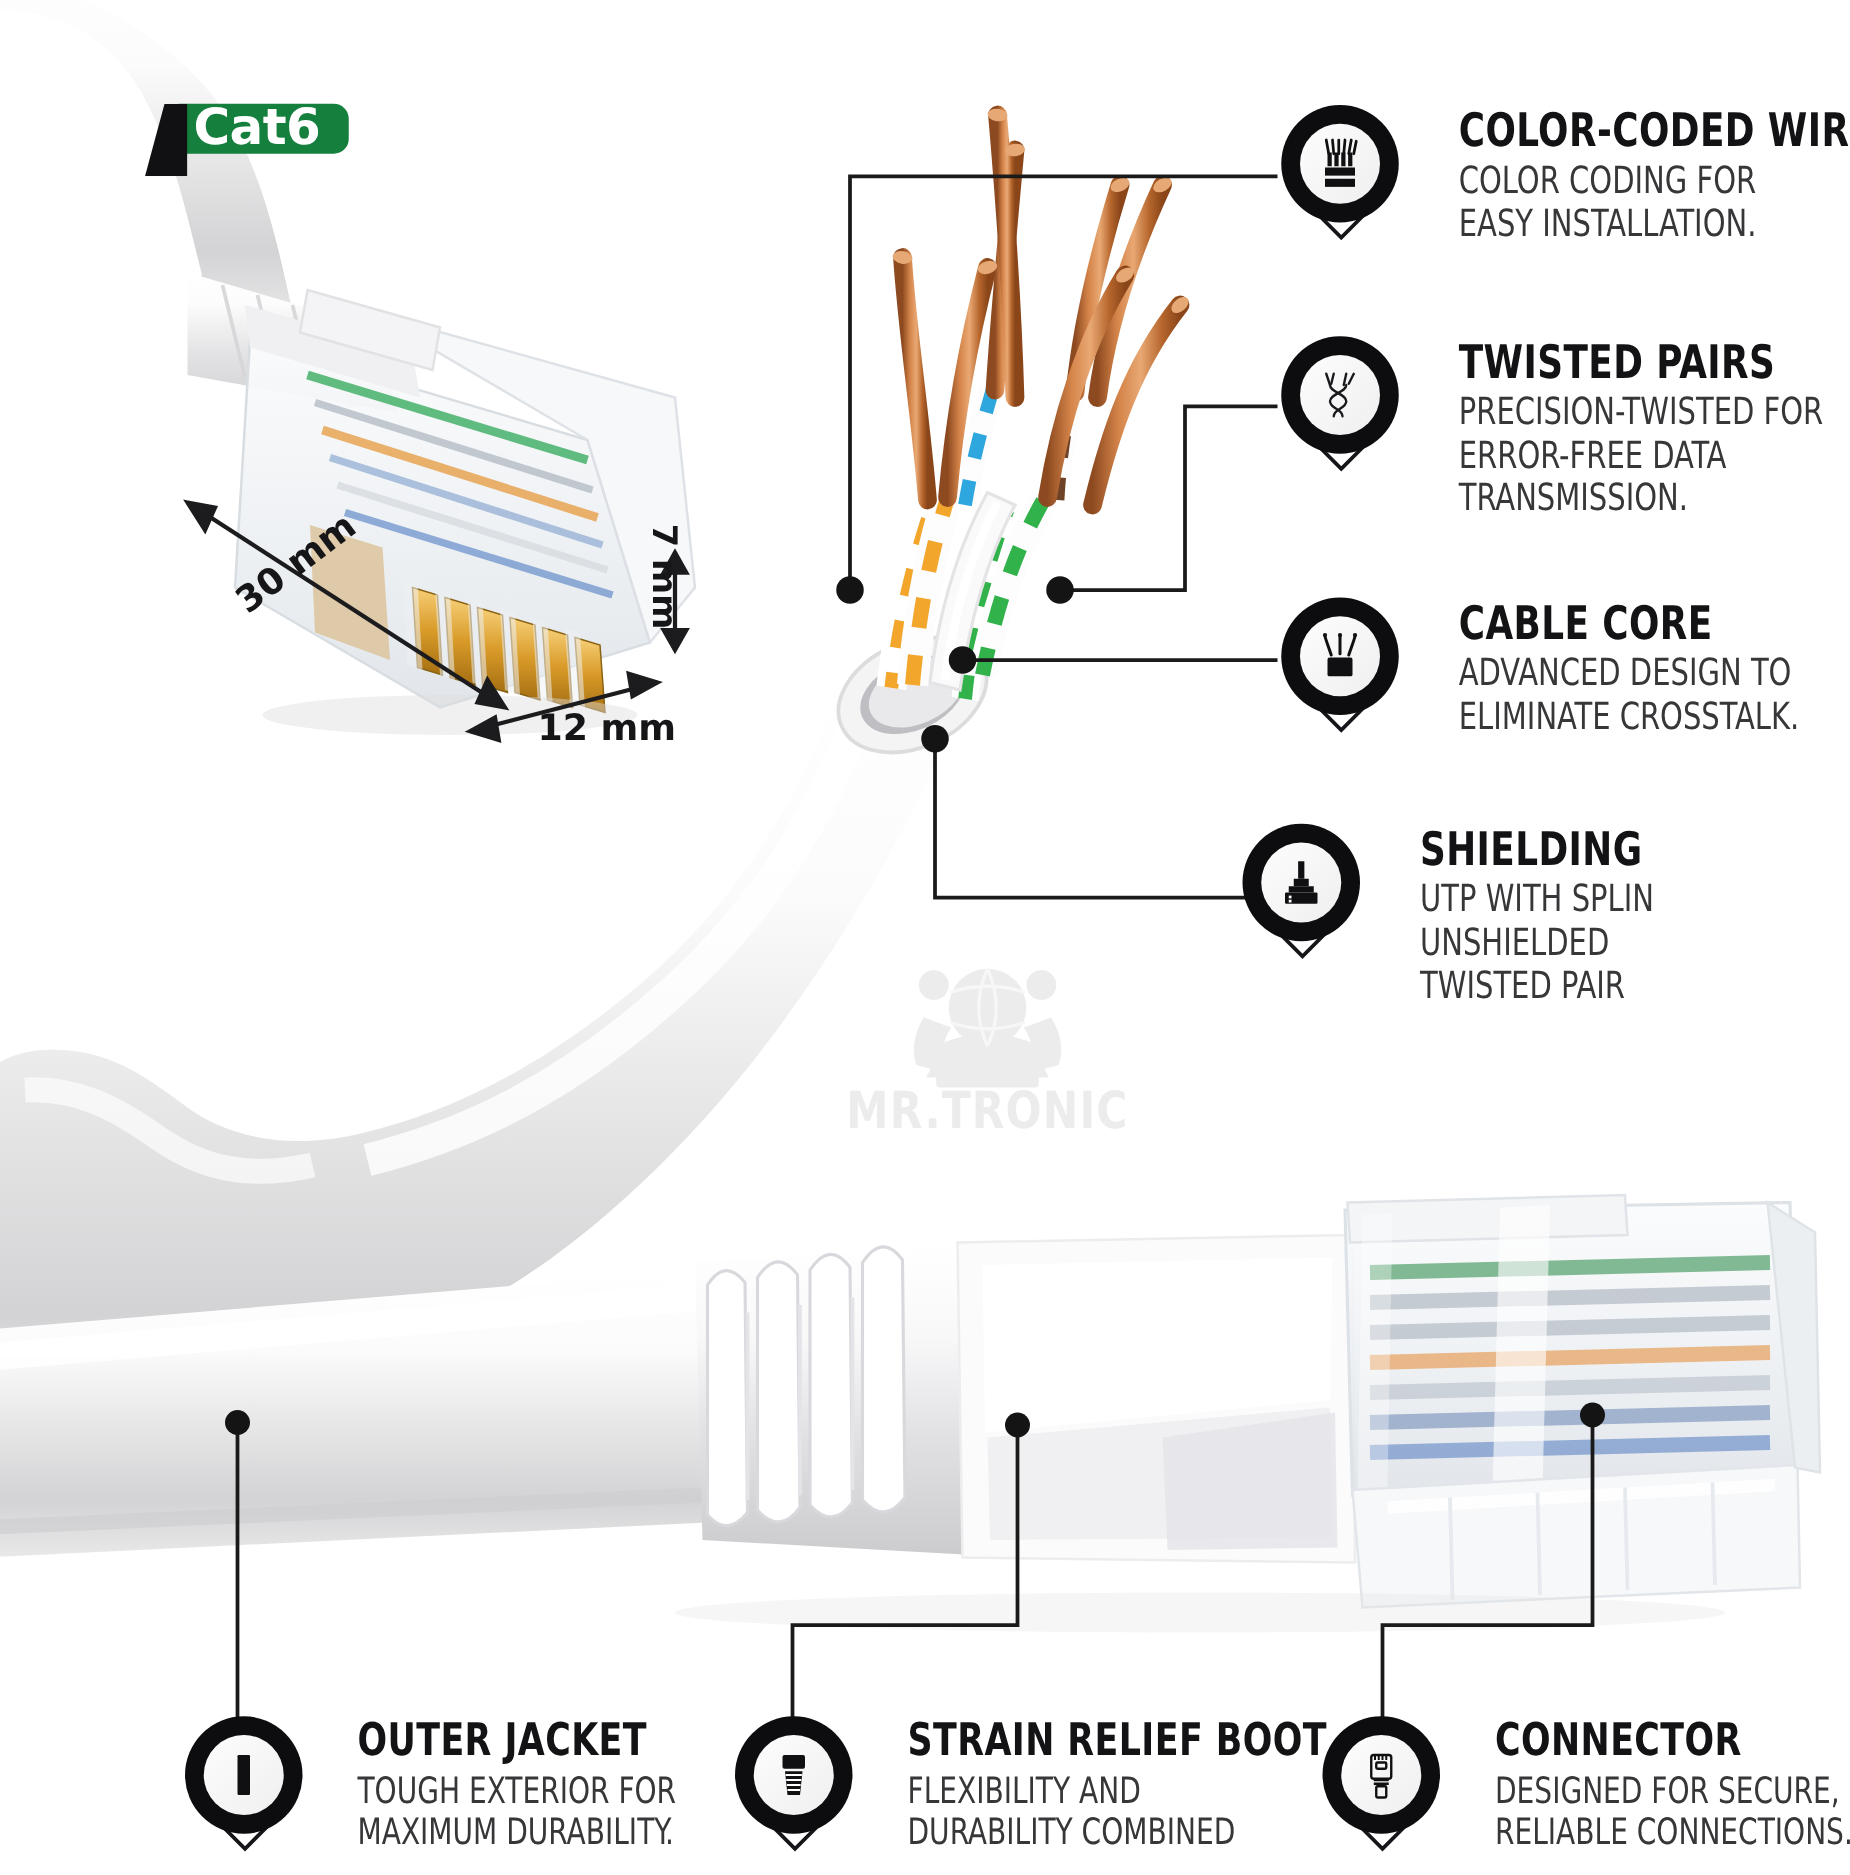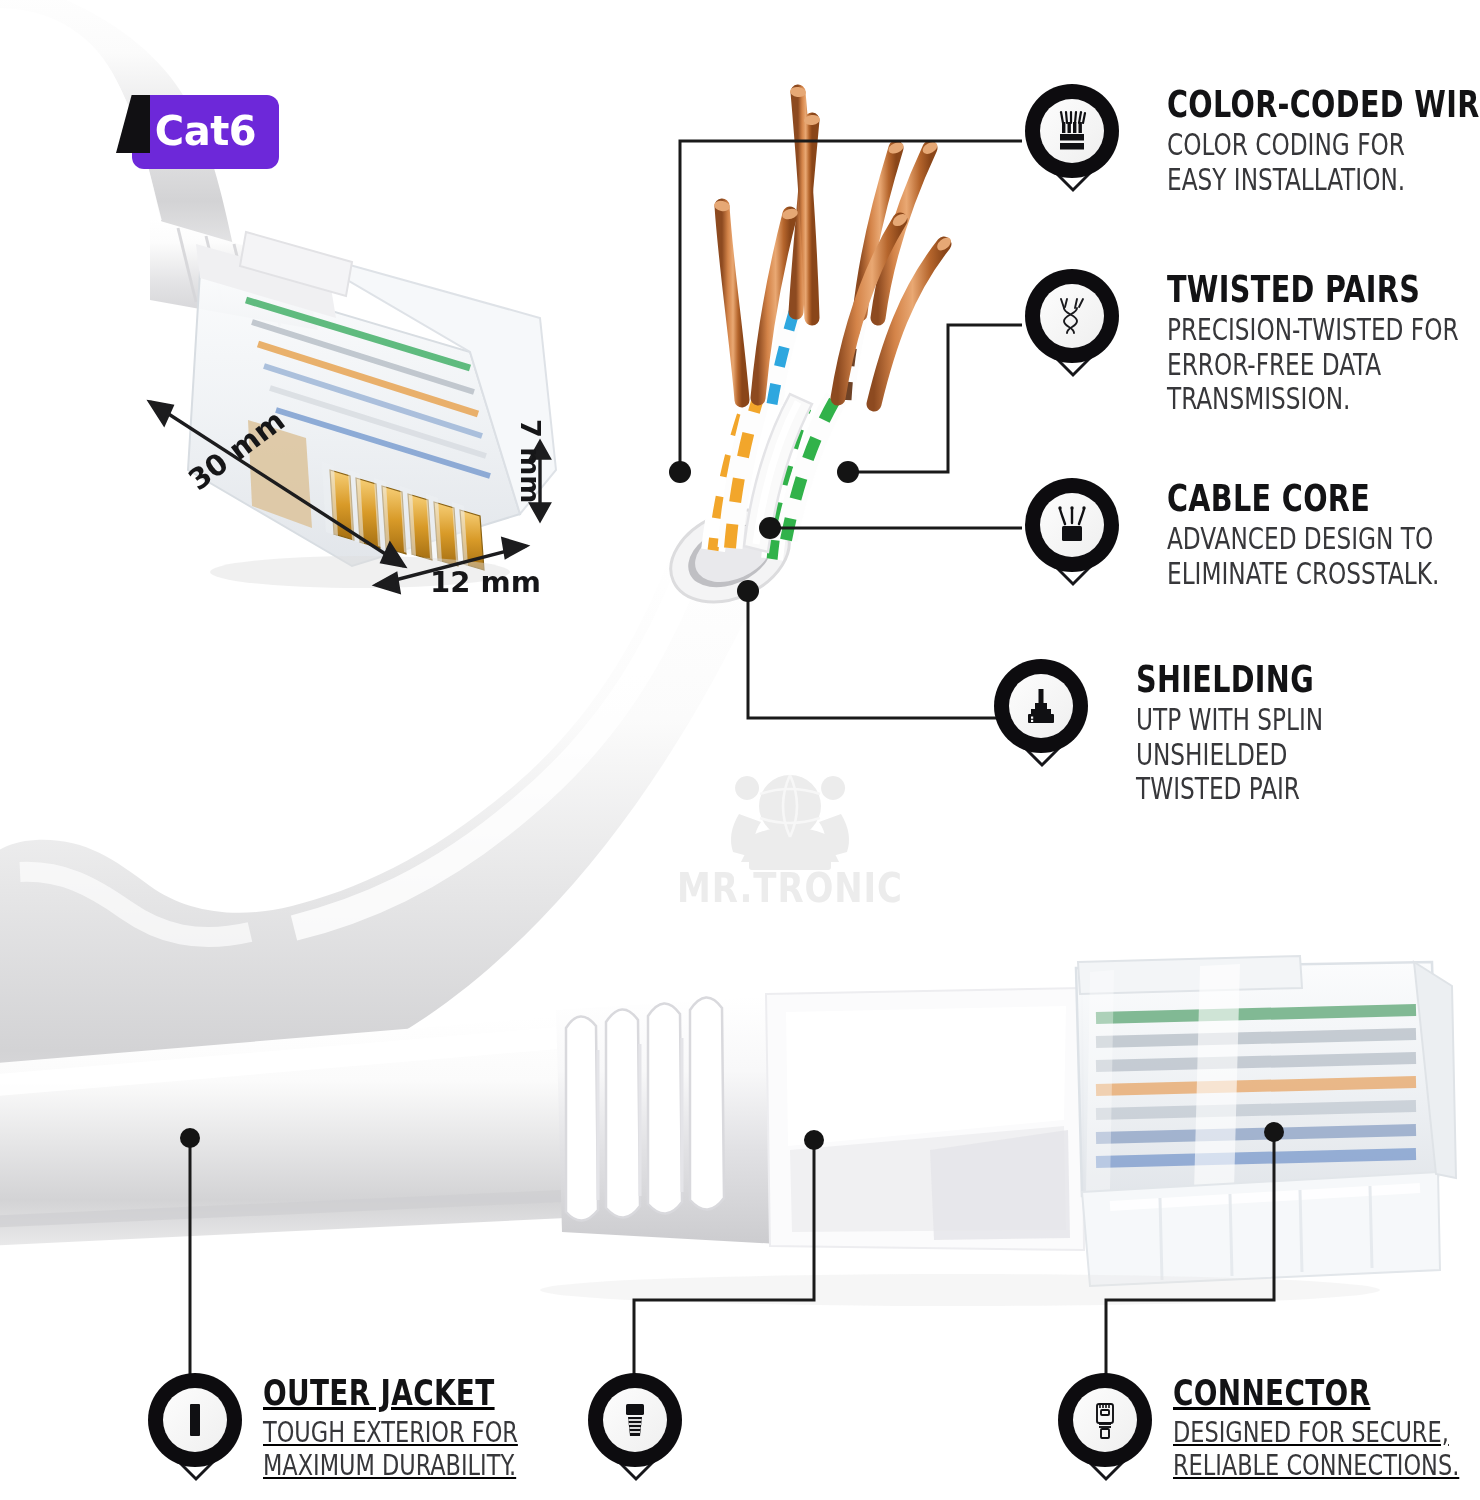--- a/index.html
+++ b/index.html
@@ -8,22 +8,22 @@
     font-family:"Liberation Sans",sans-serif;
     -webkit-font-smoothing:antialiased;
   }
   .stage{position:absolute;inset:0;background:#fff;}
 
   
   svg.art{position:absolute;left:0;top:0;width:1480px;height:1500px;display:block;}
 
   
   .cat6-badge{
-    position:absolute;left:132px;top:95px;width:147px;height:74px;
-    background:#6d28d9;border-radius:12px 12px 12px 12px;
+    position:absolute;left:132px;top:83px;width:147px;height:40px;
+    background:#15803d;border-radius:12px 12px 12px 12px;
     display:flex;align-items:center;justify-content:center;
     box-shadow:0 0 0 0 rgba(0,0,0,0);
   }
   .cat6-badge::before{
     content:"";position:absolute;left:-16px;top:0;width:34px;height:58px;
     background:#111013;
     clip-path:polygon(46% 0,100% 0,100% 100%,0 100%);
   }
   .cat6-badge span{
     position:relative;z-index:2;color:#fff;font-weight:bold;font-size:40px;
@@ -75,21 +75,21 @@
   #f-color   {left:1025px; top:84px;}
   #f-twisted {left:1025px; top:269px;}
   #f-core    {left:1025px; top:478px;}
   #f-shield  {left:994px; top:659px;}
   
   #f-jacket  {left:148px;  top:1373px;}
   #f-boot    {left:588px;  top:1373px;}
   #f-conn    {left:1058px; top:1373px;}
   #f-jacket .ftitle, #f-boot .ftitle, #f-conn .ftitle{font-size:36px;}
   #f-jacket .fdesc, #f-boot .fdesc, #f-conn .fdesc{font-size:29px;}
-  #f-jacket .ftext,#f-boot .ftext,#f-conn .ftext{margin-left:19px;text-decoration:underline;}
+  #f-jacket .ftext,#f-boot .ftext,#f-conn .ftext{margin-left:42px;}
 
   
   .watermark{
     position:absolute;left:655px;top:772px;width:270px;height:145px;
     opacity:1;pointer-events:none;
   }
   .wm-text{
     position:absolute;left:0;top:92px;width:270px;text-align:center;
     font-family:"DejaVu Sans Condensed","DejaVu Sans",sans-serif;
     font-weight:bold;font-size:41px;color:#ececec;letter-spacing:1px;
@@ -565,20 +565,27 @@
           </g>
           <g stroke="#ffffff" stroke-width="1.7">
             <path d="M14.5 21 L27.5 21"></path>
             <path d="M15 25 L27 25"></path>
             <path d="M15.5 29 L26.5 29"></path>
             <path d="M16 33 L26 33"></path>
           </g>
         </svg>
       </div>
     </div>
+    <div class="ftext">
+      <p class="ftitle">STRAIN RELIEF BOOT</p>
+      <div class="fdesc">
+        <div>FLEXIBILITY AND</div>
+        <div>DURABILITY COMBINED</div>
+      </div>
+    </div>
   </div>
 
   <div class="feature" id="f-conn">
     <div class="badge">
       <svg class="pin" viewBox="0 0 68 80">
         <path d="M4 4 L4 46 L34 76 L64 46 L64 4" fill="#ffffff" stroke="#16161a" stroke-width="3"></path>
       </svg>
       <div class="ring"></div>
       <div class="inner">
         <svg width="42" height="42" viewBox="0 0 42 42">

